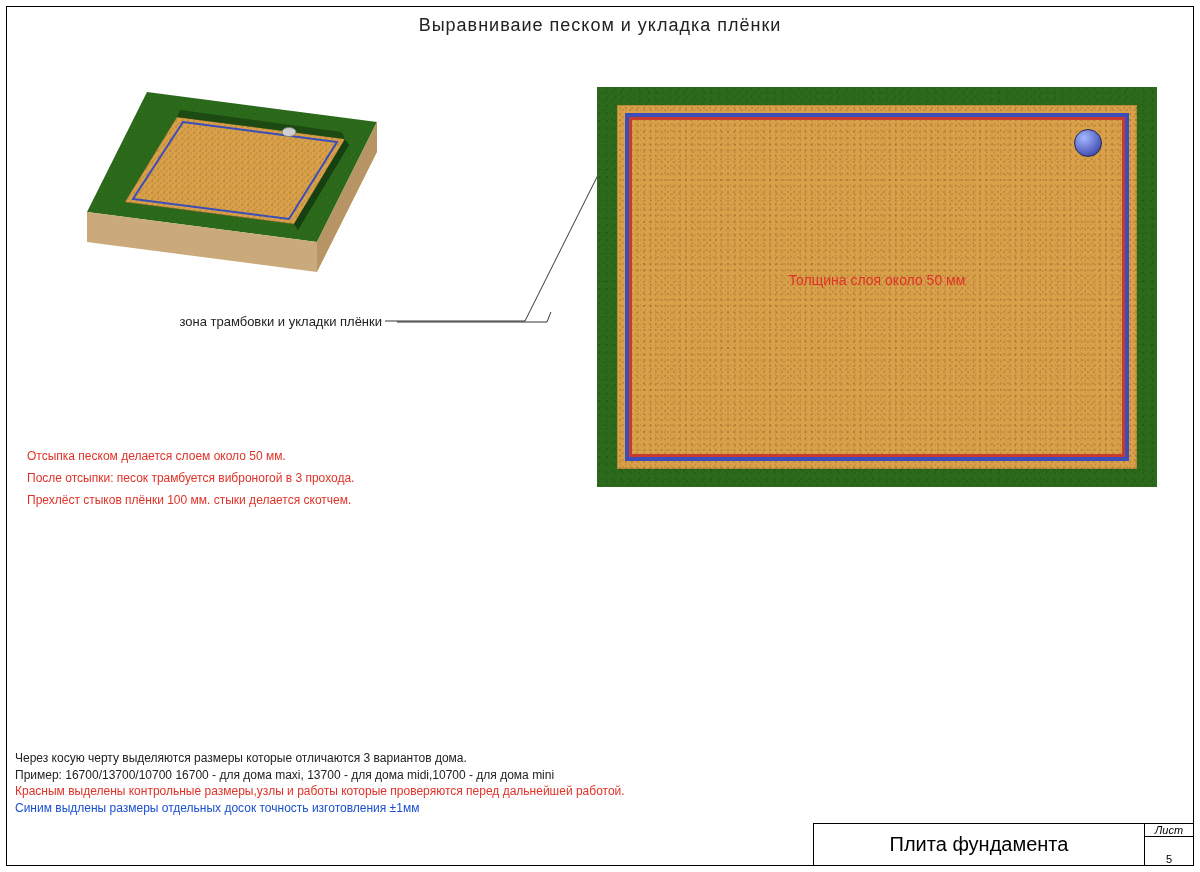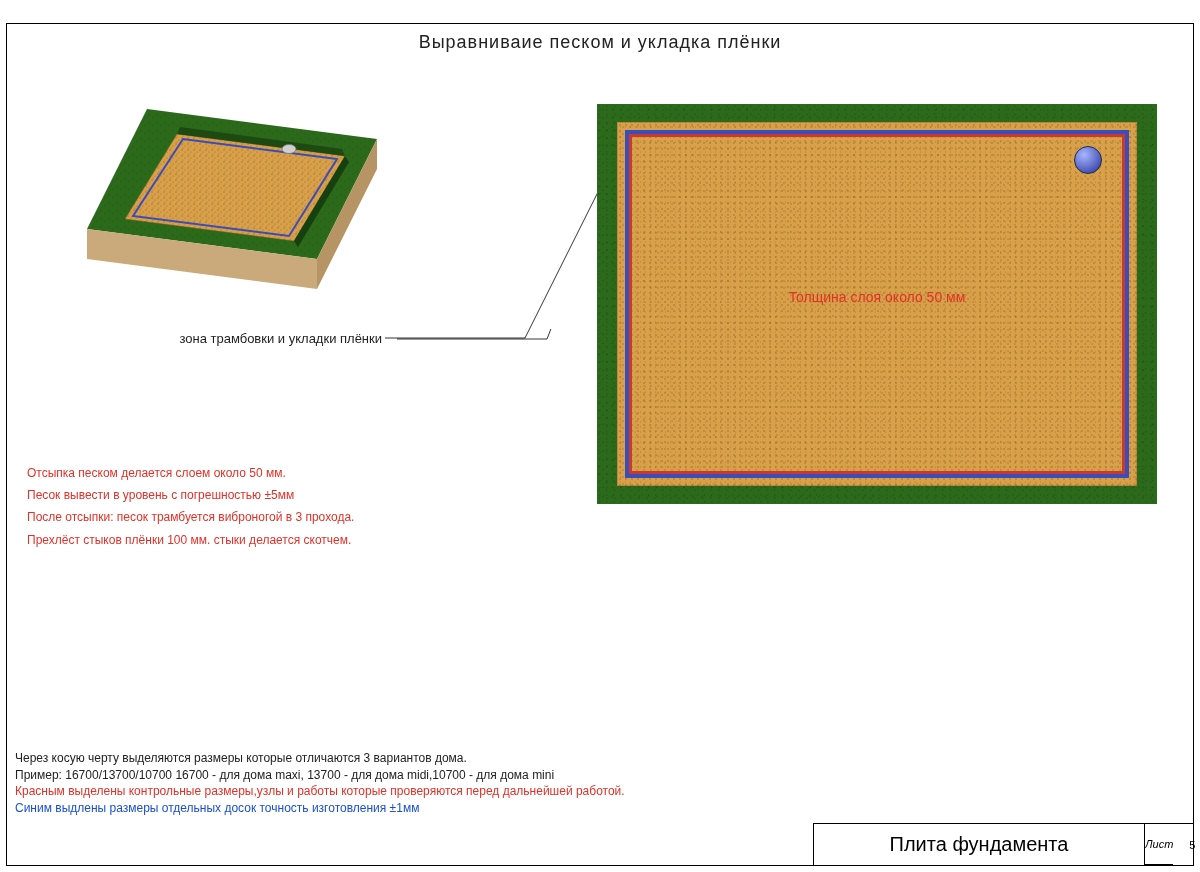--- a/index.html
+++ b/index.html
@@ -9,21 +9,20 @@
   height: 872px;
   background: #fff;
   font-family: Arial, sans-serif;
   overflow: hidden;
 }
 .sheet {
   position: absolute;
   left: 6px; top: 6px; right: 6px; bottom: 6px;
   border: 1px solid #000;
   box-sizing: border-box;
-  margin-top: 17px;
 }
 .title {
   position: absolute;
   top: 8px;
   left: 0; right: 0;
   text-align: center;
   font-size: 18px;
   letter-spacing: 1px;
   color: #222;
 }
@@ -137,21 +136,21 @@
   border-top:1px solid #000;
   border-left:1px solid #000;
   display:flex; align-items:center; justify-content:center;
   font-size:20px;
   text-align:center;
 }
 .tb-side{
   width:48px;
   border-top:1px solid #000;
   border-left:1px solid #000;
-  display:flex; flex-direction:row;gap:16px;
+  display:flex; flex-direction:column;gap:16px;
 }
 .tb-side > div{
   flex:1;
   display:flex; align-items:center; justify-content:center;
   font-size:11px;
 }
 .tb-side > div:first-child{
   border-bottom:1px solid #000;
   font-style:italic;
 }
@@ -210,21 +209,20 @@
     <div class="sand-plate"></div>
     <div class="film-frame"></div>
     <div class="pipe-circle"></div>
     <div class="plan-notes">
       <div>Толщина слоя около 50 мм</div>
     </div>
   </div>
 
   <div class="redlist">
     <div>Отсыпка песком делается слоем около 50 мм.</div>
-    <div>Песок вывести в уровень с погрешностью  ±5мм</div>
     <div>После отсыпки: песок трамбуется виброногой в 3 прохода.</div>
     <div>Прехлёст стыков плёнки 100 мм. стыки делается скотчем.</div>
   </div>
 
   <div class="bottomnotes">
     <div class="bn-black">Через косую черту  выделяются размеры которые отличаются  3 вариантов дома.</div>
     <div class="bn-black">Пример: 16700/13700/10700  16700 - для дома maxi, 13700 - для дома midi,10700 - для дома mini</div>
     <div class="bn-red">Красным выделены контрольные размеры,узлы и работы которые проверяются перед дальнейшей работой.</div>
     <div class="bn-blue">Синим выдлены размеры отдельных досок точность изготовления ±1мм</div>
   </div>

